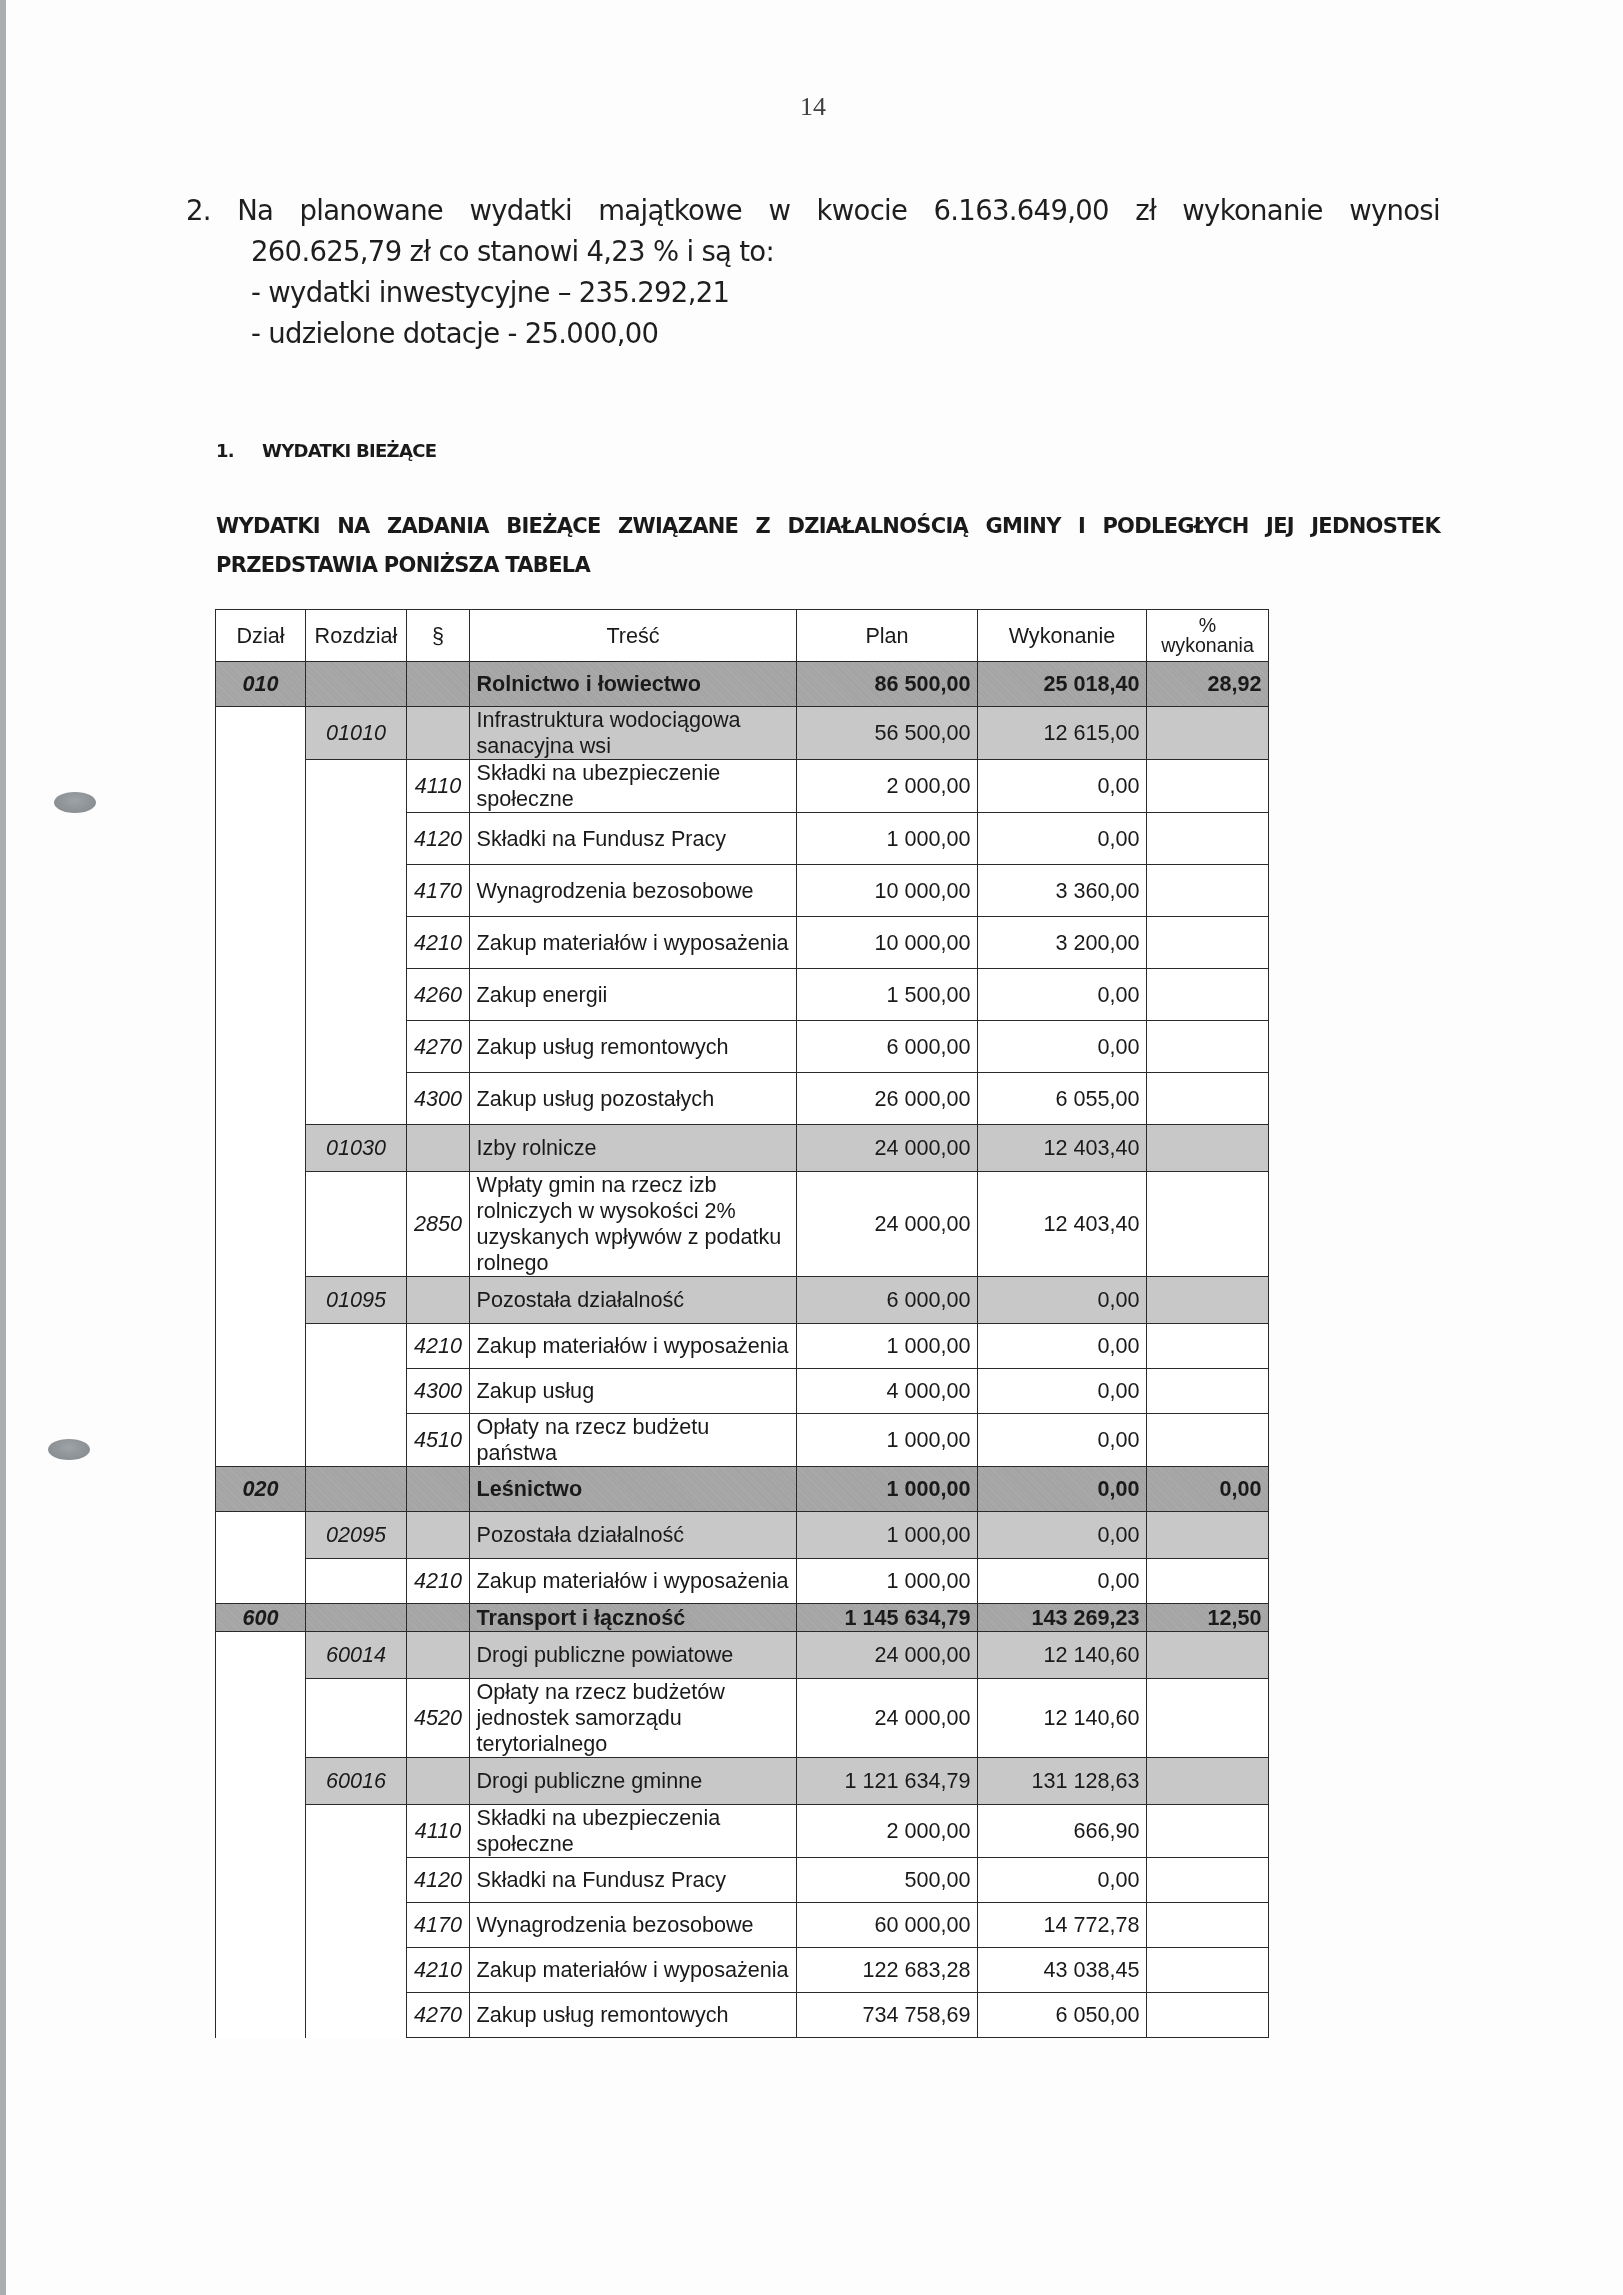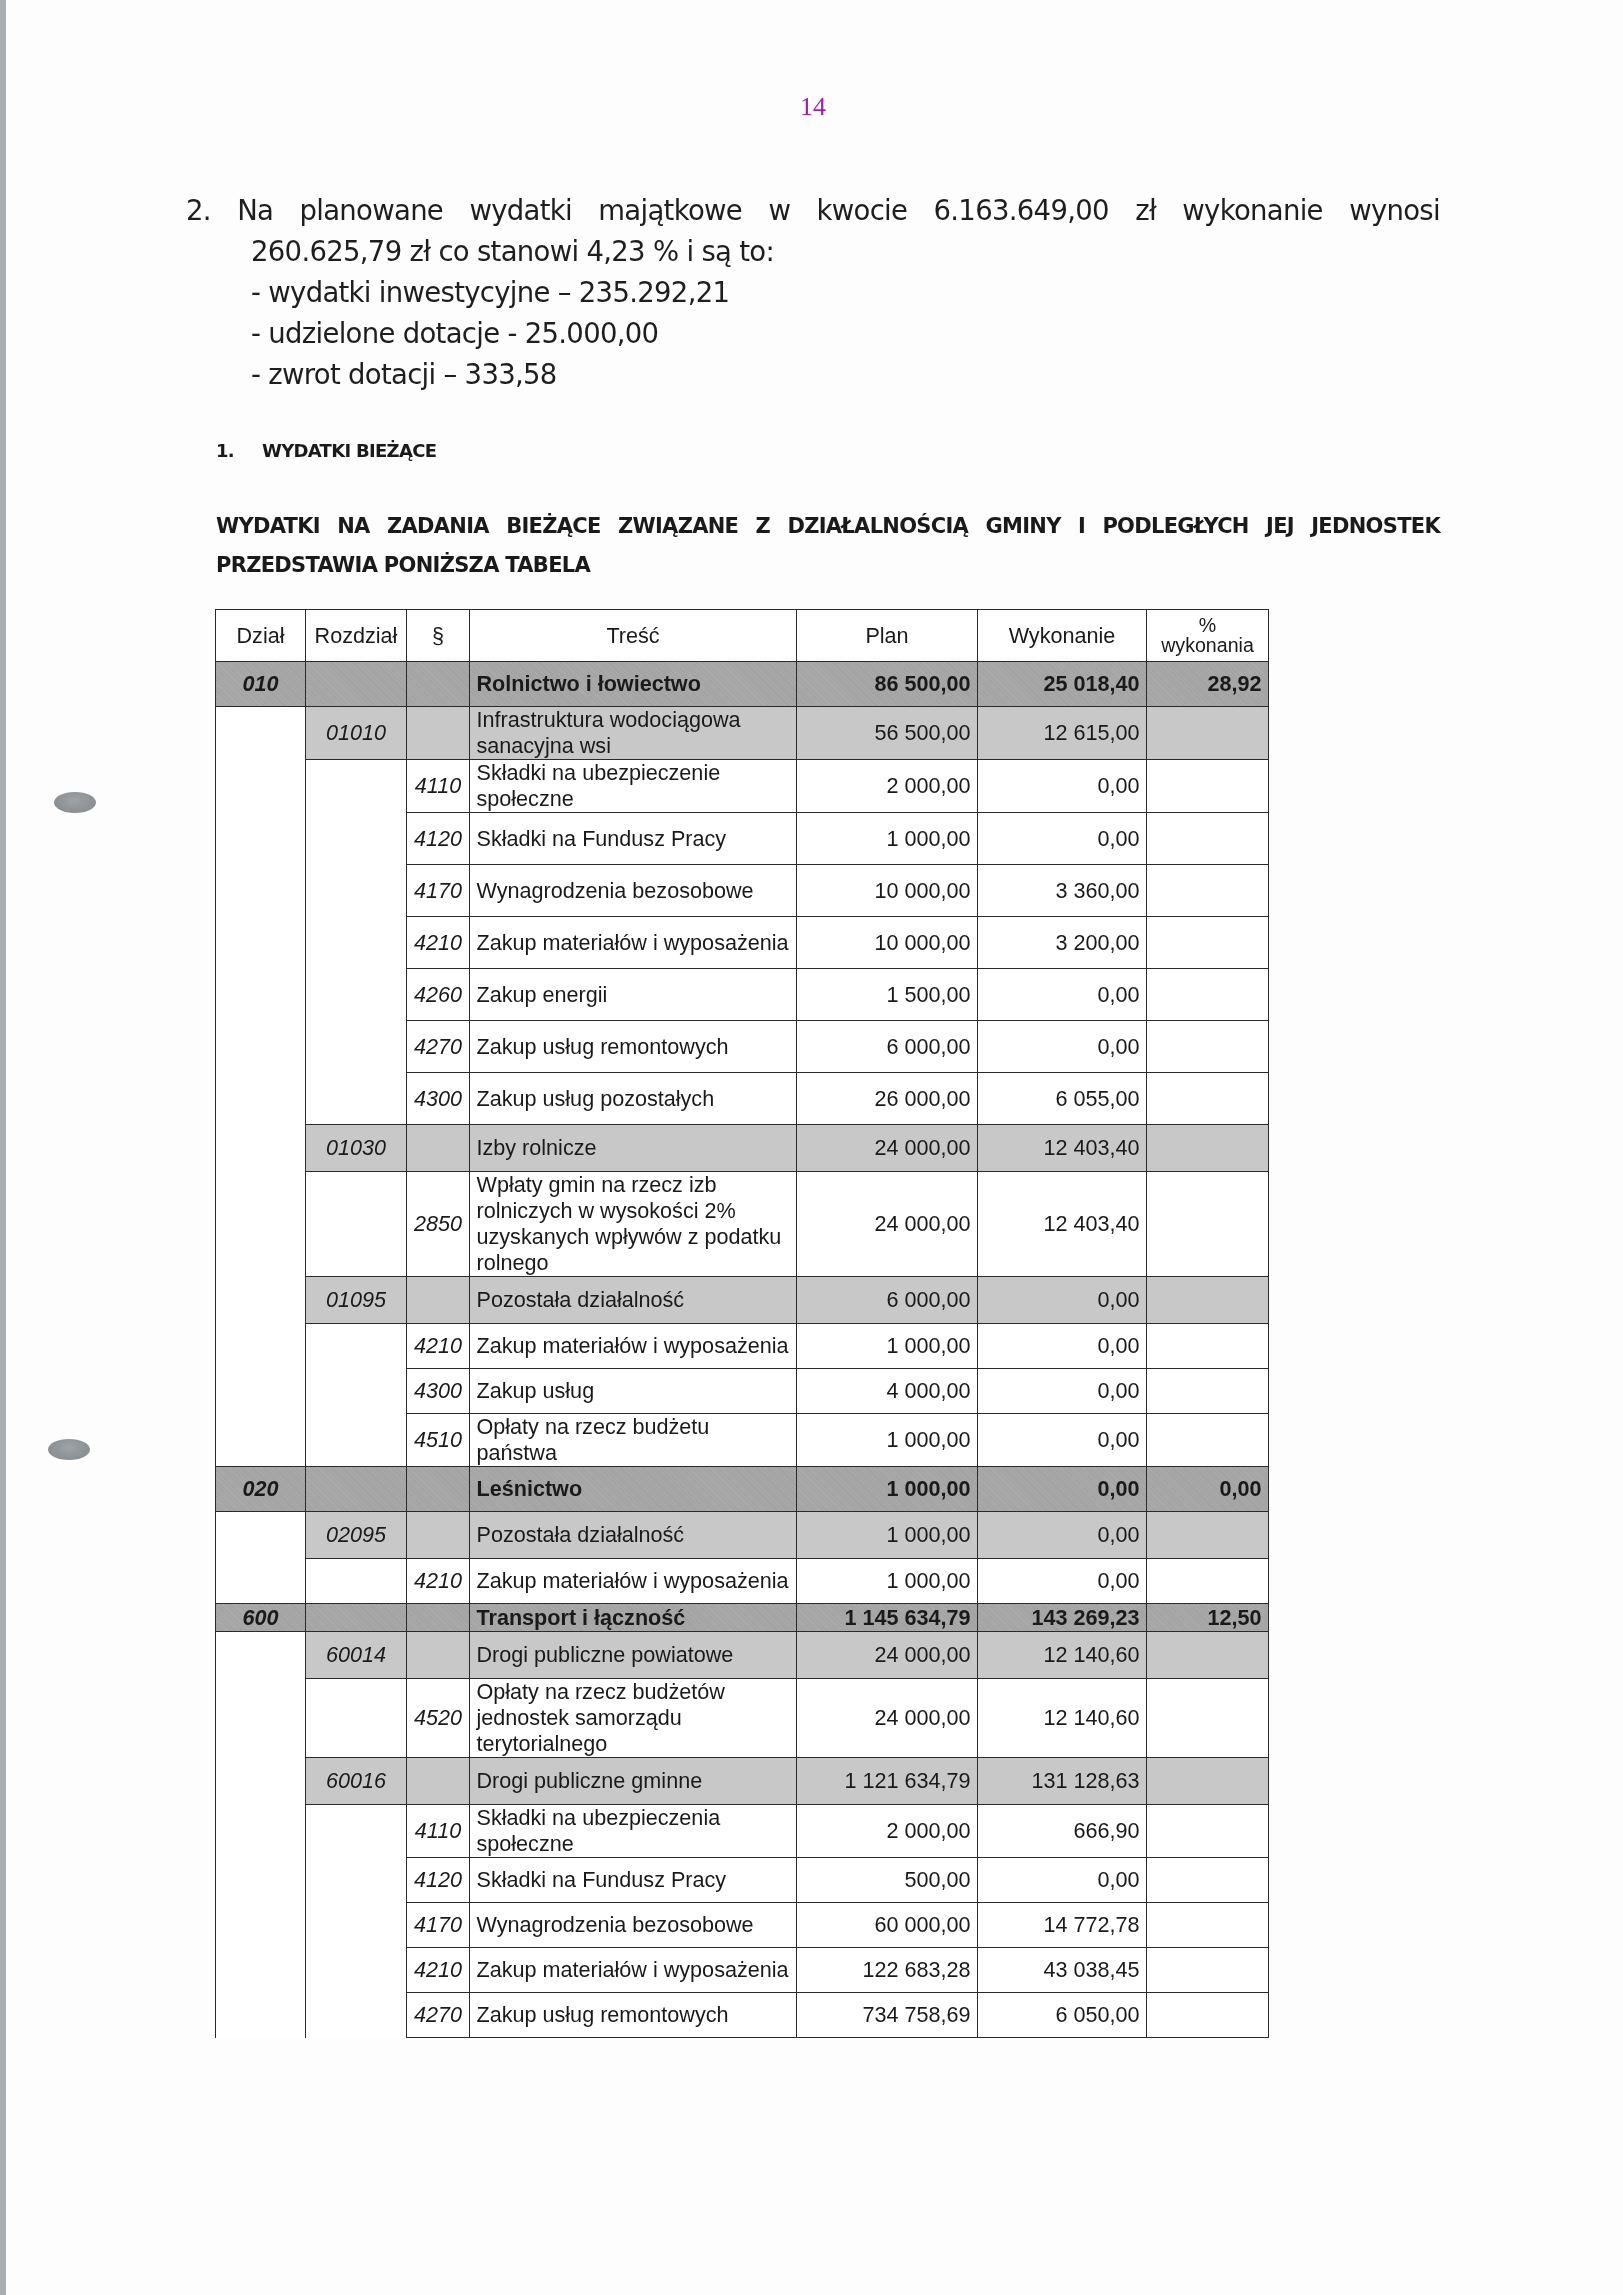--- a/index.html
+++ b/index.html
@@ -12,21 +12,21 @@
   .left-edge {
     position: absolute; left: 0; top: 0; width: 5.9px; height: 2295px;
     background: #a9aeb2;
   }
   .hole {
     position: absolute; width: 42px; height: 21px; border-radius: 50%;
     background: radial-gradient(ellipse at 50% 40%, #9ea3a8 0%, #8a8f94 70%, #7c8186 100%);
   }
   .page-number {
     position: absolute; left: 800px; top: 92px; font-size: 26px;
-    font-family: "Liberation Serif", serif; color: #a21caf;
+    font-family: "Liberation Serif", serif; color: #404040;
   }
   .intro {
     position: absolute; left: 186px; top: 190px; width: 1254px;
     font-family: "DejaVu Sans", sans-serif; font-size: 27.5px; line-height: 41px;
     letter-spacing: -0.7px; color: #1e1e1e;
   }
   .intro .num { display: inline-block; width: 65px; }
   .intro .line1 { display: flex; justify-content: space-between; }
   .intro .line1 span.w { display: inline-block; }
   .intro .indent { padding-left: 65px; }
@@ -86,21 +86,20 @@
     <span class="w">w</span>
     <span class="w">kwocie</span>
     <span class="w">6.163.649,00</span>
     <span class="w">zł</span>
     <span class="w">wykonanie</span>
     <span class="w">wynosi</span>
   </div>
   <div class="indent">260.625,79 zł co stanowi 4,23 %  i są to:</div>
   <div class="indent">- wydatki inwestycyjne – 235.292,21</div>
   <div class="indent">- udzielone dotacje  -  25.000,00</div>
-  <div class="indent">- zwrot dotacji – 333,58</div>
 </div>
 
 <div class="section-title">
   <span class="num">1.</span><span>WYDATKI BIEŻĄCE</span>
 </div>
 
 <div class="subtitle">WYDATKI NA ZADANIA BIEŻĄCE ZWIĄZANE Z DZIAŁALNOŚCIĄ GMINY I PODLEGŁYCH JEJ JEDNOSTEK PRZEDSTAWIA PONIŻSZA TABELA</div>
 
 <table class="budget">
   <colgroup>

